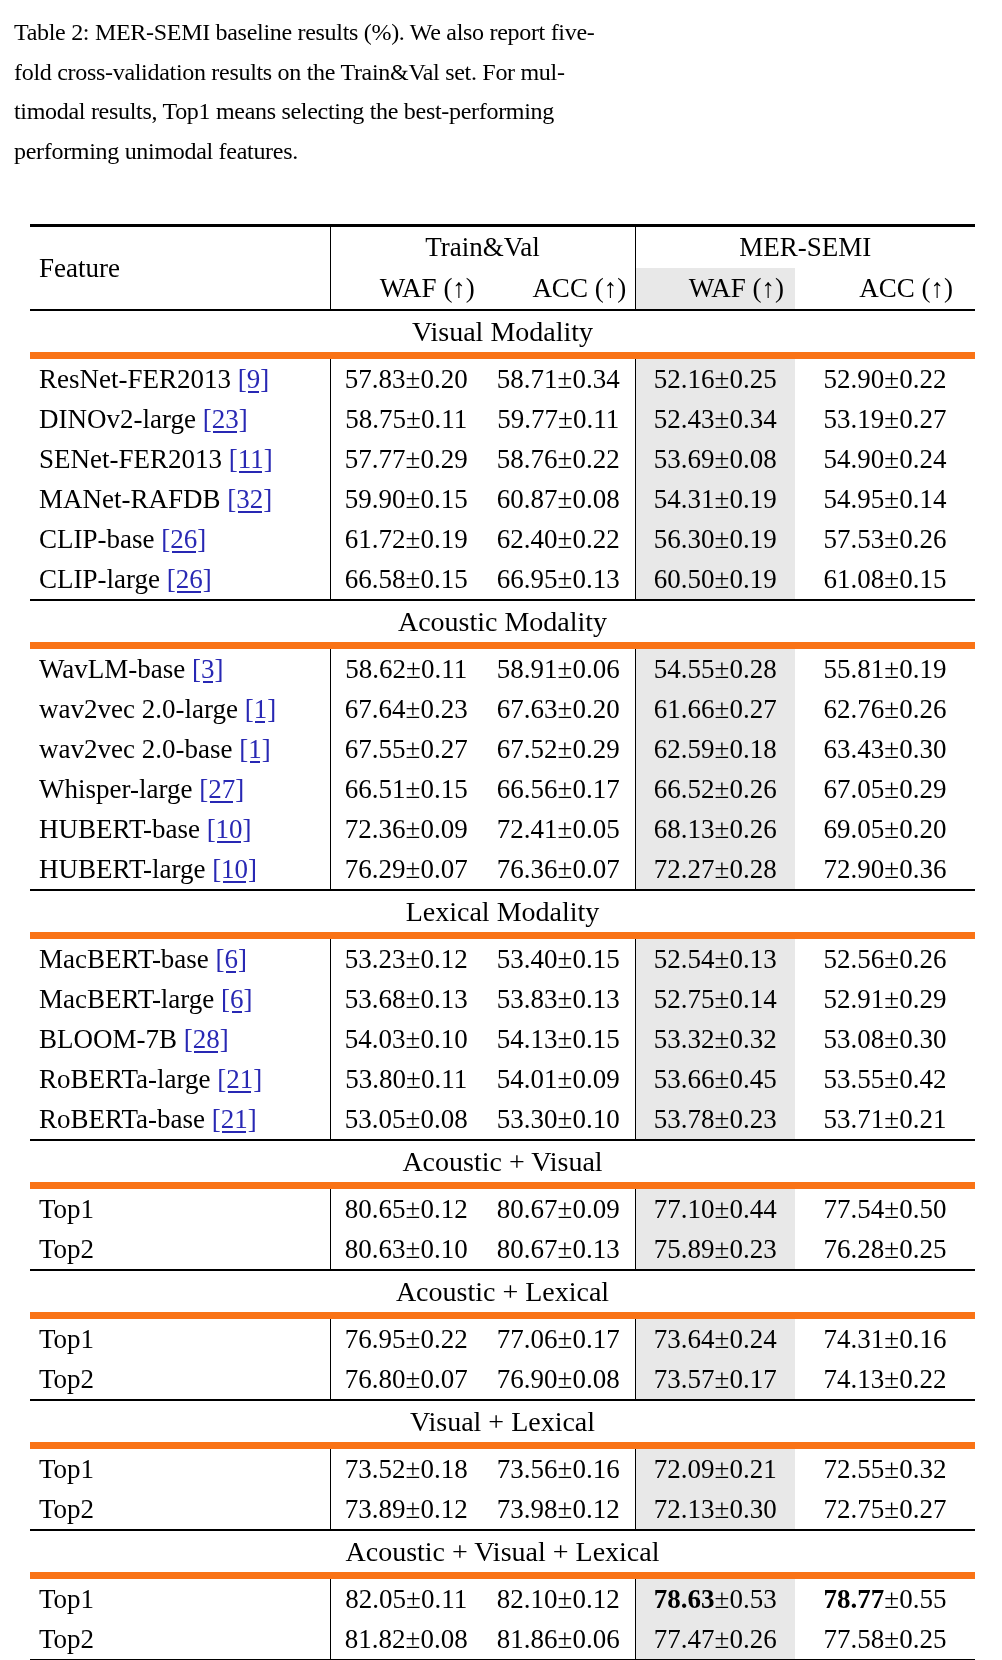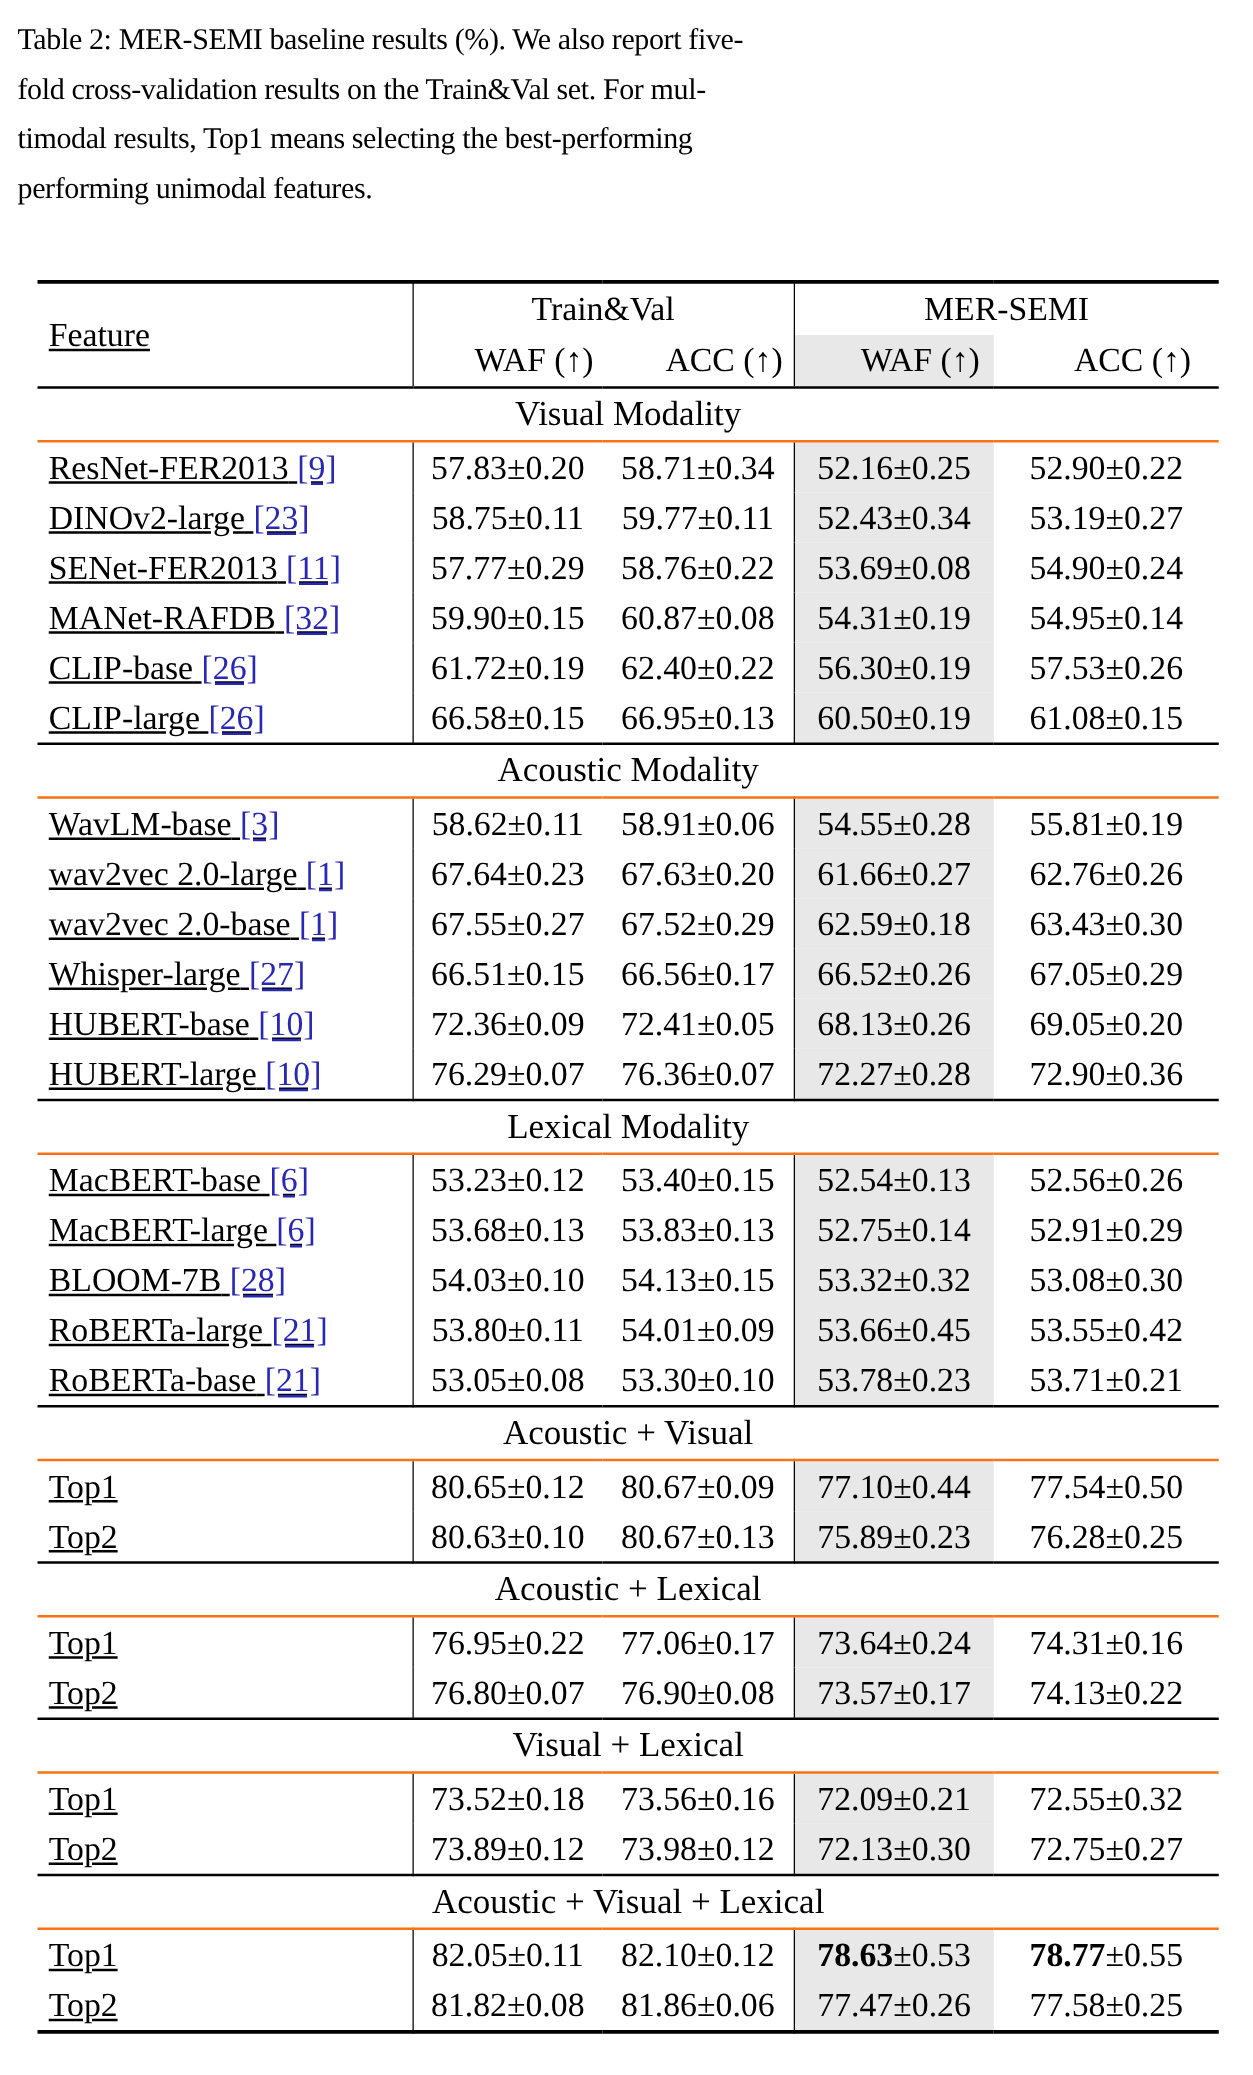--- a/index.html
+++ b/index.html
@@ -13,26 +13,26 @@
   }
   .cap-line { white-space:nowrap; }
   table.results {
     border-collapse:collapse; table-layout:fixed; width:945px;
     margin:53px 0 0 30px;
     border-top:3px solid #000; border-bottom:3px solid #000;
   }
   td { padding:0; font-size:27px; text-align:center; vertical-align:middle; }
   thead td { height:41px; }
   tr.data-row td { height:40px; }
-  td.feature { text-align:left; padding-left:9px;text-decoration:underline; }
+  td.feature { text-align:left; padding-left:9px; }
   .vl { border-left:1.5px solid #000; }
   .shaded { background:var(--shade, #e8e8e8); }
   .hdr-bottom { border-bottom:2px solid #000;padding-left:42px; }
   td.section {
-    border-top:2px solid #000; border-bottom:2px solid #f97316;
+    border-top:2px solid #000; border-bottom:7px solid #f97316;
     height:41px; font-size:28px;
   }
   a.ref {
     color:var(--link, #2828b4); text-decoration:underline;
     text-underline-offset:3px; cursor:pointer;
   }
   b { font-weight:bold; }
 </style>
 </head>
 <body>

